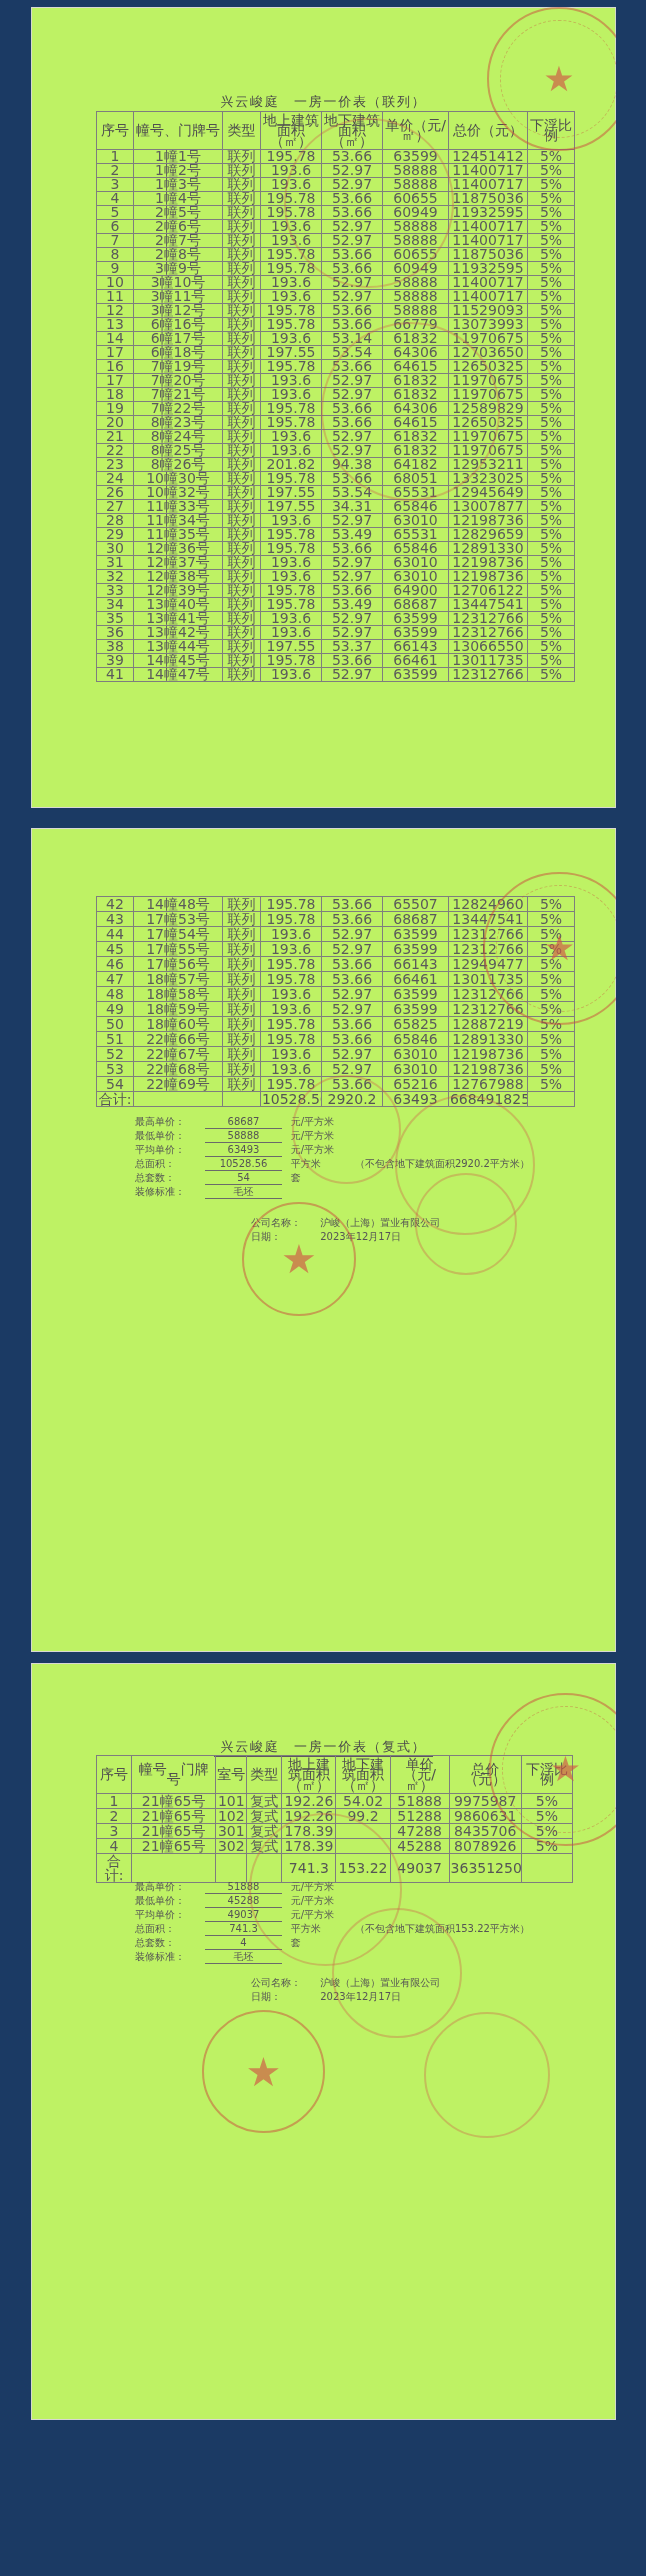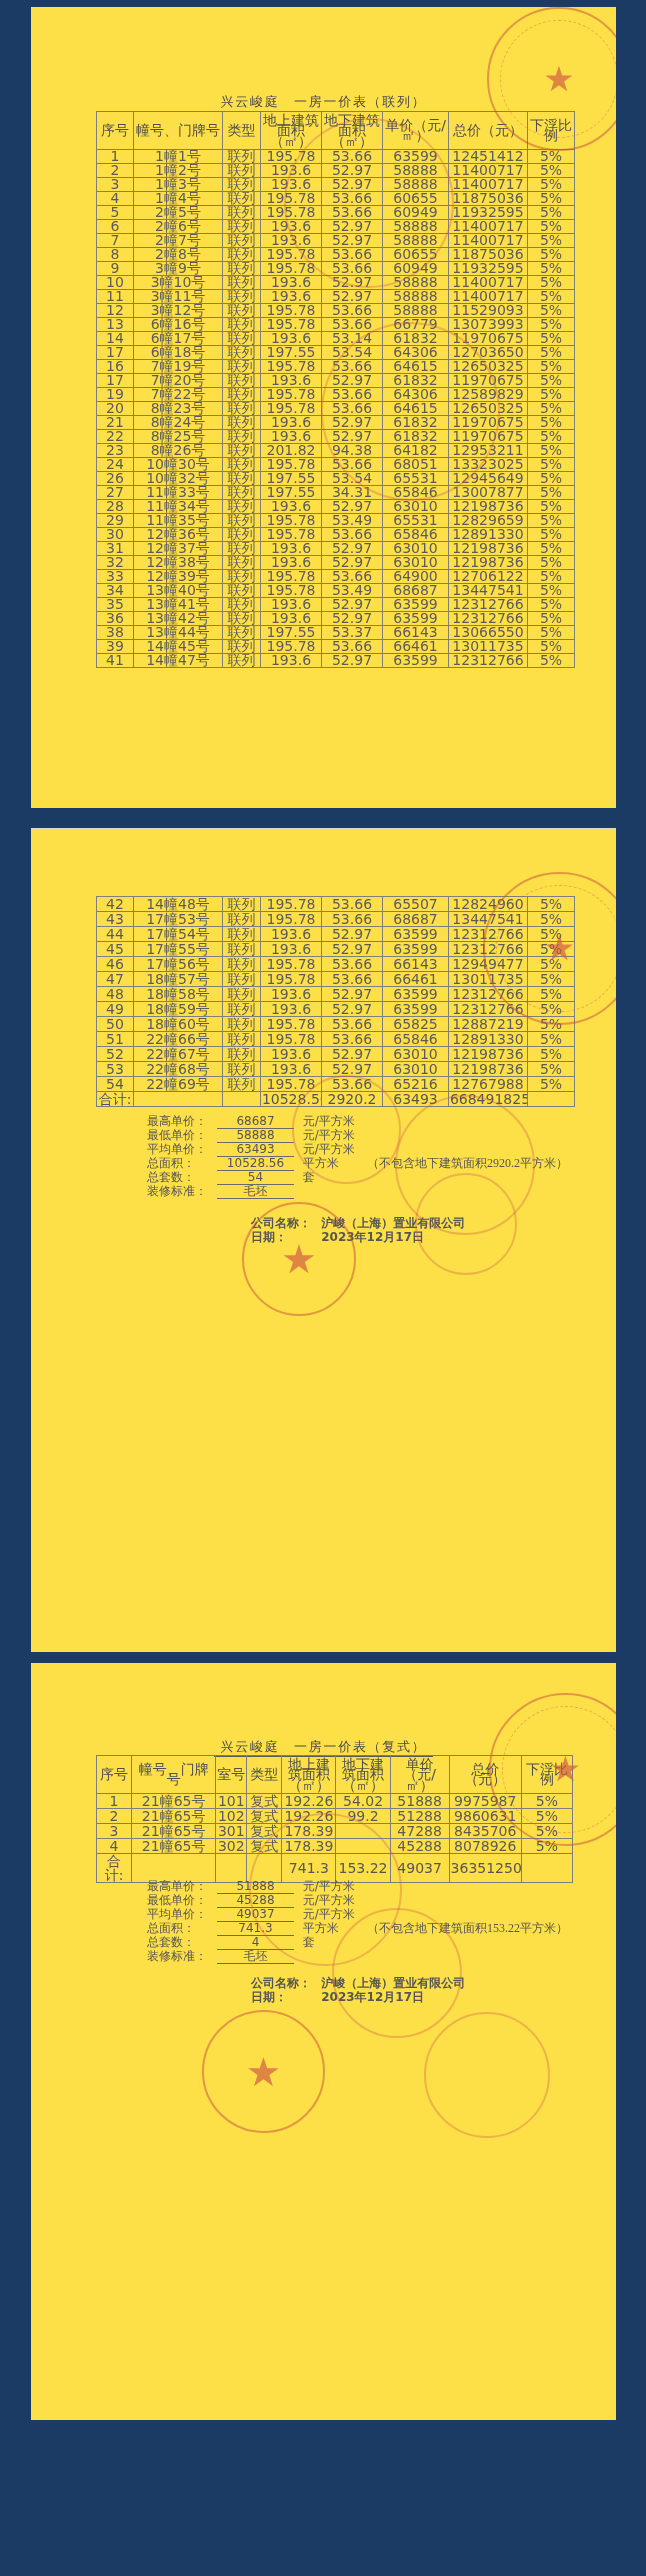--- a/index.html
+++ b/index.html
@@ -3,21 +3,21 @@
 <meta charset="utf-8">
 <style>
   html,body{margin:0;padding:0;}
   body{
     width:647px;height:2576px;position:relative;
     background:#1b3a64;
     font-family:"DejaVu Sans","Liberation Sans",sans-serif;
     color:#565656;
   }
   .page{
-    position:absolute;left:31px;width:585px;background:#fde047;
+    position:absolute;left:31px;width:585px;background:#bef264;
     overflow:hidden;box-shadow:0 0 0 0.9px #d8d8d4 inset;
   }
   .page1{top:7px;height:801px;}
   .page2{top:828px;height:824px;}
   .page3{top:1663px;height:757px;}
 
   .doc-title{
     position:absolute;left:0;width:100%;text-align:center;
     font-size:13px;color:#4a4a4a;letter-spacing:1.7px;
   }
@@ -35,30 +35,30 @@
   }
   table.price-table th{font-weight:normal;color:#4f4f4f;line-height:10.5px;padding:2.6px 0.9px;}
   .t-p1{left:54px;top:104px;width:479px;}
   .t-p1 td{height:13px;line-height:13px;}
   .t-p2{left:54px;top:68px;width:479px;}
   .t-p2 td{height:14px;line-height:14px;}
   .t-p3{left:54px;top:92px;width:477px;}
   .t-p3 td{height:14px;line-height:14px;}
   tbody.total-body td{color:#555;}
 
-  .summary{position:absolute;left:116px;font-size:12px;color:#555;}
+  .summary{position:absolute;left:104px;font-size:10px;color:#555;}
   .page2 .summary{top:287px;}
   .page3 .summary{top:217px;}
   .sum-line{height:14px;line-height:13px;white-space:nowrap;}
   .sum-label{display:inline-block;width:70px;}
   .sum-val{display:inline-block;min-width:77px;text-align:center;border-bottom:0.9px solid #6a6a6a;margin-right:8.7px;}
   .sum-unit{display:inline-block;min-width:52px;}
-  .sum-note{display:inline-block;margin-left:12.2px;font-family:Liberation Serif, serif;}
-
-  .company-block{position:absolute;left:220px;font-size:12px;color:#555;font-weight:bold;}
+  .sum-note{display:inline-block;margin-left:12.2px;}
+
+  .company-block{position:absolute;left:220px;font-size:10px;color:#555;}
   .page2 .company-block{top:388px;}
   .page3 .company-block{top:313px;}
   .co-line{height:14px;line-height:14px;white-space:nowrap;}
   .co-label{display:inline-block;width:66px;}
 
   .stamp{position:absolute;border-radius:50%;border:2.6px solid rgba(201,75,60,.5);}
   .stamp.faint{border-color:rgba(205,85,70,.33);}
   .stamp.gov::before{
     content:"";position:absolute;inset:11.4px;border-radius:50%;
     border:0.9px dashed rgba(201,75,60,.35);
@@ -261,20 +261,30 @@
           <td>联列</td>
           <td>195.78</td>
           <td>53.66</td>
           <td>64615</td>
           <td>12650325</td>
           <td>5%</td>
         </tr>
         <tr>
           <td>17</td>
           <td>7幢20号</td>
+          <td>联列</td>
+          <td>193.6</td>
+          <td>52.97</td>
+          <td>61832</td>
+          <td>11970675</td>
+          <td>5%</td>
+        </tr>
+        <tr>
+          <td>18</td>
+          <td>7幢21号</td>
           <td>联列</td>
           <td>193.6</td>
           <td>52.97</td>
           <td>61832</td>
           <td>11970675</td>
           <td>5%</td>
         </tr>
         <tr>
           <td>19</td>
           <td>7幢22号</td>

